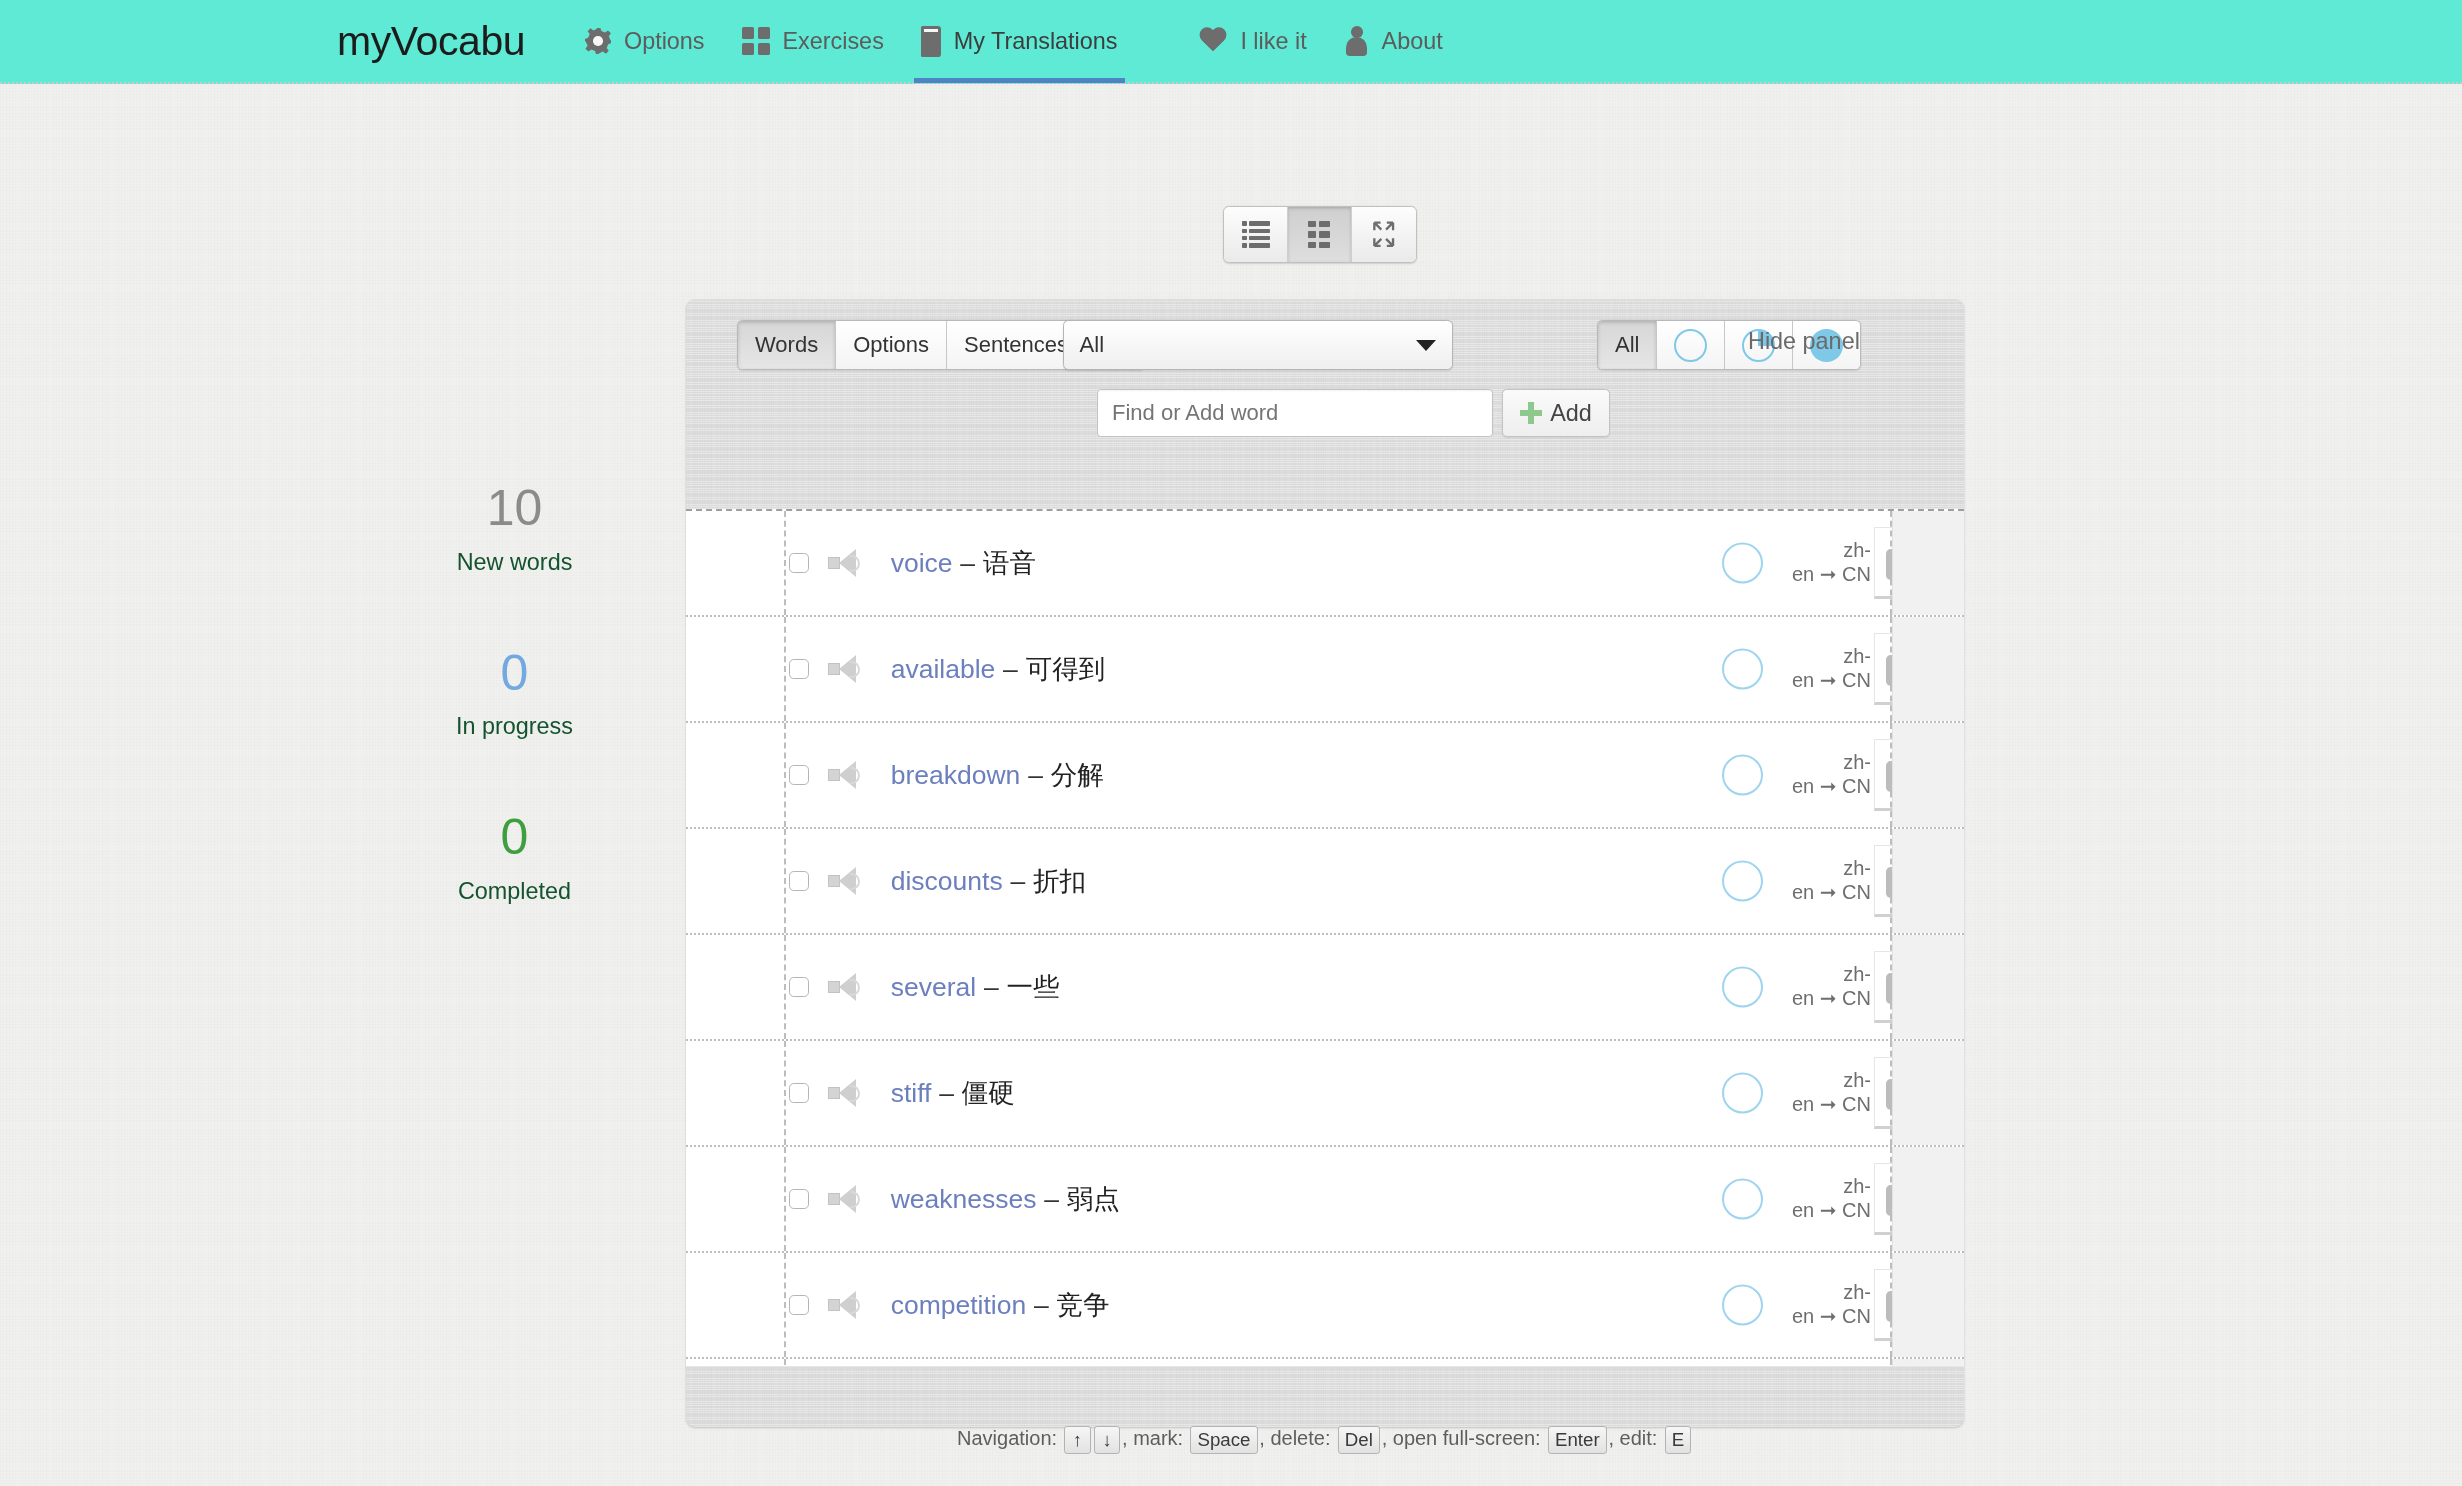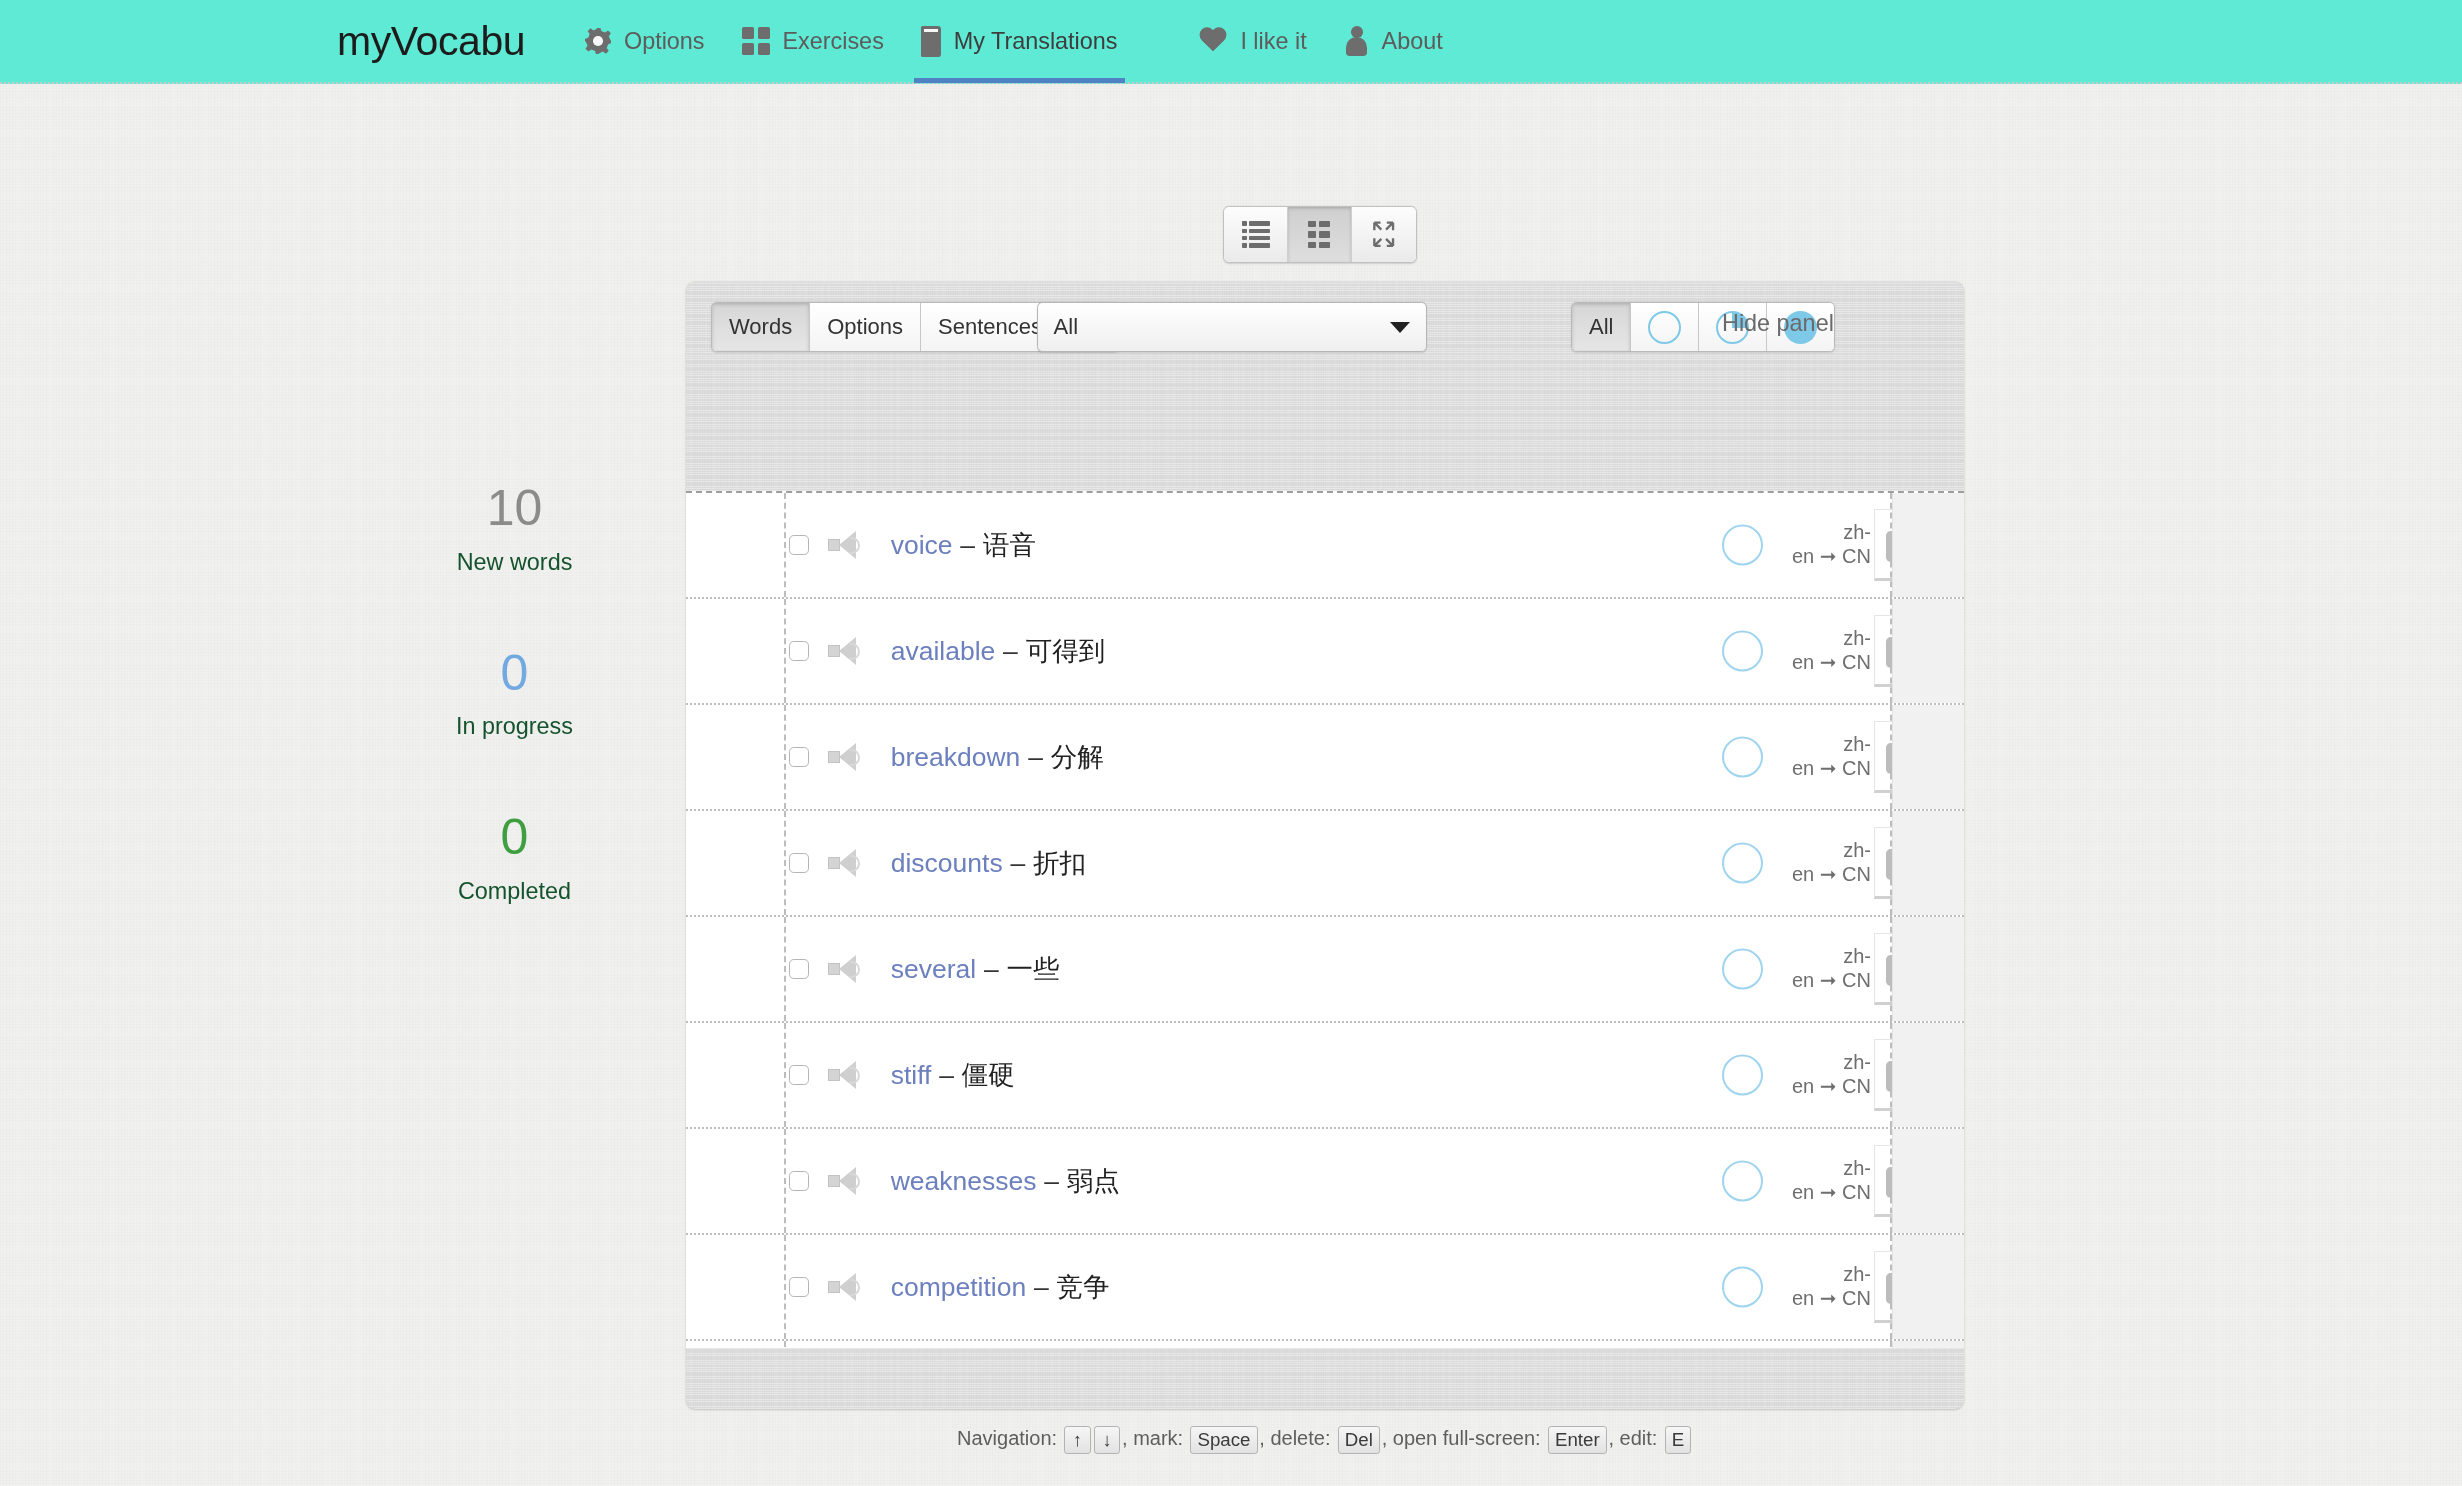--- a/index.html
+++ b/index.html
@@ -102,27 +102,28 @@
   .listview-ic i b { display:block; width:5.5px; background:#6d6d6d; border-radius:0.8px; }
   .listview-ic i s { display:block; flex:1; background:#6d6d6d; border-radius:0.8px; }
   .cardview-ic { width:23.4px; height:26.5px; display:flex; flex-direction:column; justify-content:space-between; }
   .cardview-ic i { display:flex; gap:3.1px; height:6.2px; }
   .cardview-ic i b { display:block; width:7.8px; background:#6d6d6d; border-radius:0.8px; }
   .cardview-ic i s { display:block; width:11px; background:#6d6d6d; border-radius:0.8px; }
   .expand-ic { width:23.4px; height:26.5px; color:#6d6d6d; font-size:23.4px; line-height:26.5px; }
 
   
   #panel {
-    position: absolute; left: 686px; top: 198px; width: 1278px; height: 1127px;
+    position: absolute; left: 686px; top: 216px; width: 1278px; height: 1127px;
     background: #dcdcdc;
     background-image:
       repeating-linear-gradient(0deg, rgba(255,255,255,.35) 0px, rgba(255,255,255,.35) 0.8px, transparent 0.8px, transparent 2.3px),
       repeating-linear-gradient(90deg, rgba(0,0,0,.02) 0px, rgba(0,0,0,.02) 0.8px, transparent 0.8px, transparent 2.3px);
     border-radius: 9.4px 9.4px 9.4px 9.4px;
     box-shadow: 0 0.8px 2.3px rgba(0,0,0,.18);
+    padding-left: 26px;
   }
 
   
   #filterbar { position: relative; height: 171px; }
   .btn-group { display: inline-flex; border-radius: 5.5px; overflow: hidden; border:0.8px solid #b9b9b9; box-shadow: 0 0.8px 1.6px rgba(0,0,0,.12); }
   .gbtn {
     background: linear-gradient(#ffffff,#f4f4f4);
     border-right: 0.8px solid #c7c7c7;
     font-size: 22px; color: #333;
     padding: 0 17px; height: 48px;
@@ -420,20 +421,27 @@
         <div class="gbtn">
           <span class="statcircle c-part"></span>
         </div>
         <div class="gbtn">
           <span class="statcircle c-full"></span>
         </div>
       </div>
 
       <div id="hidepanel">Hide panel</div>
 
+      <div id="findrow">
+        <input id="find-input" type="text" placeholder="Find or Add word" style="">
+        <div id="add-btn">
+          <span class="plus-ic"></span>
+          <span>Add</span>
+        </div>
+      </div>
     </div>
 
 
     <div id="list">
 
     <div class="row">
           <span class="cb"></span>
           <span class="speaker-ic">
             <span class="cone"></span>
             <span class="body"></span>

